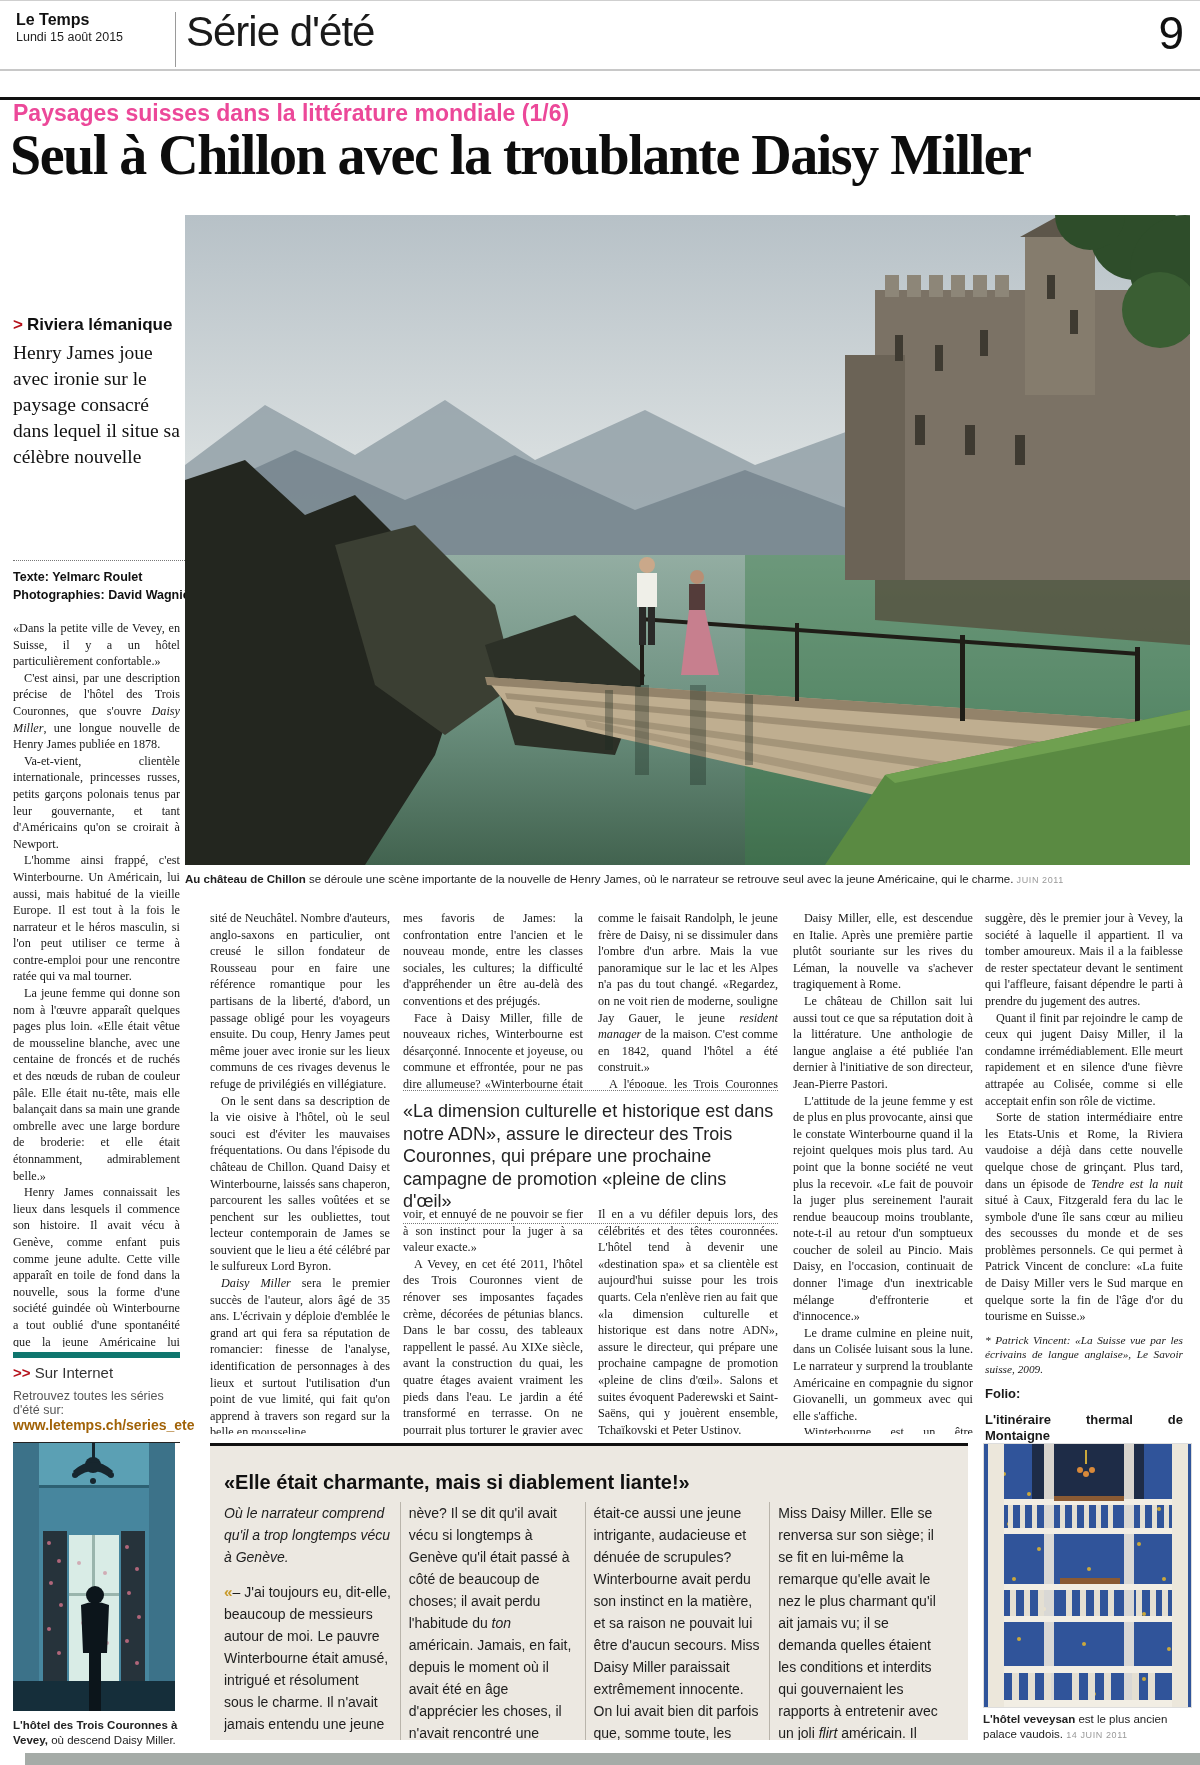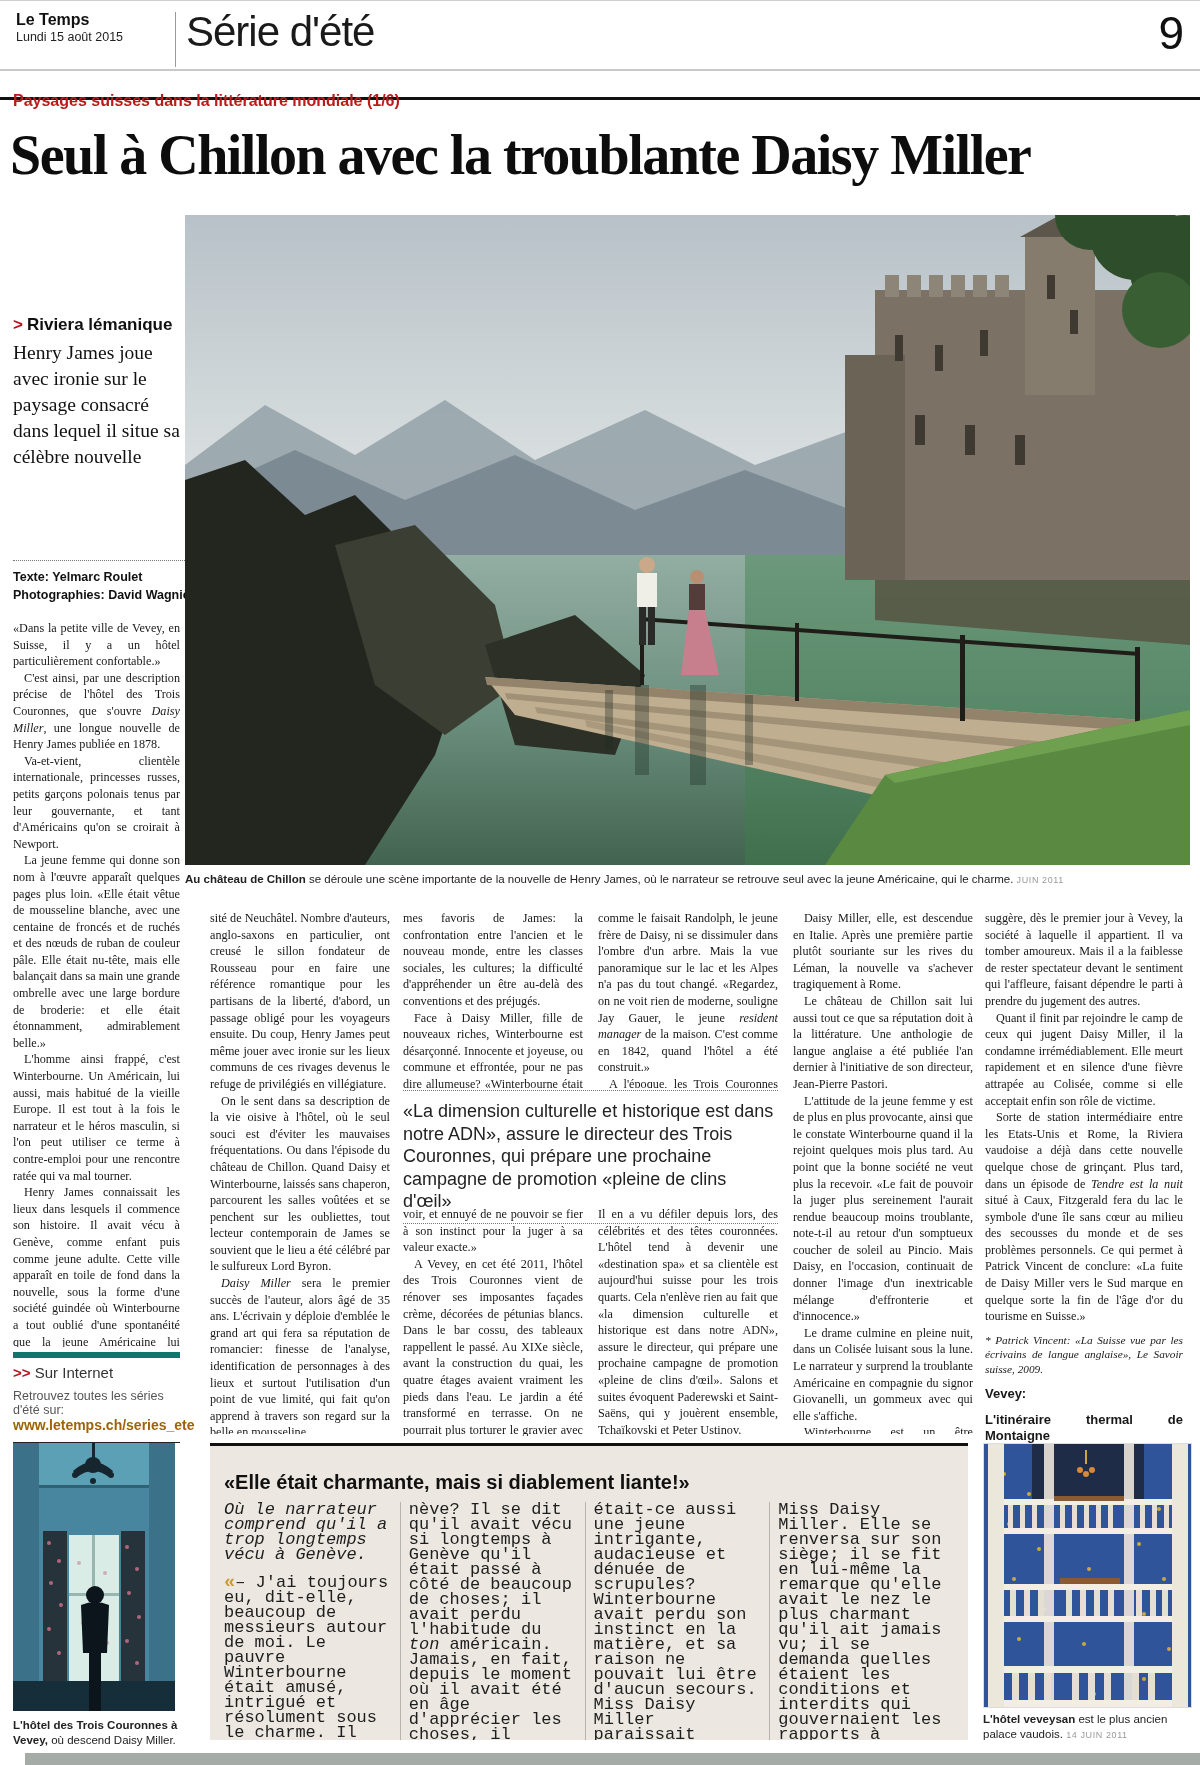--- a/index.html
+++ b/index.html
@@ -8,21 +8,21 @@
   .abs{position:absolute;}
   
   .topline{left:0;top:2;width:1200px;height:1px;background:#cfcfcf;}
   .brand{left:16px;top:11px;font-family:"Liberation Sans",sans-serif;font-weight:700;font-size:16px;color:#111;}
   .edition-date{left:16px;top:30px;font-family:"Liberation Sans",sans-serif;font-size:12.5px;color:#222;}
   .vdiv{left:175px;top:12px;width:1px;height:55px;background:#9a9a9a;}
   .section-title{left:186px;top:8px;font-family:"Liberation Sans",sans-serif;font-size:42px;letter-spacing:-1px;color:#1a1a1a;}
   .page-number{right:16px;top:6px;font-family:"Liberation Sans",sans-serif;font-size:46px;font-weight:400;color:#111;}
   .hrule{left:0;top:69px;width:1200px;height:2px;background:#c8c8c8;}
   .blackrule{left:0;top:97px;width:1200px;height:3px;background:#111;}
-  .kicker{left:13px;top:92px;font-family:"Liberation Sans",sans-serif;font-weight:700;font-size:16px;color:#b91c1c;}
+  .kicker{left:13px;top:100px;font-family:"Liberation Sans",sans-serif;font-weight:700;font-size:23px;color:#ec4899;}
   .headline{left:10px;top:124px;width:1185px;font-family:"Liberation Serif",serif;font-weight:700;
             font-size:56px;line-height:62px;letter-spacing:-1.5px;color:#0d0d0d;white-space:nowrap;}
   
   .tagline{left:13px;top:315px;font-family:"Liberation Sans",sans-serif;font-weight:700;font-size:17px;color:#111;}
   .tagline .arr{color:#b5121b;margin-right:4px;}
   .deck{left:13px;top:340px;width:172px;font-size:19.5px;line-height:26px;color:#111;}
   .credits{left:13px;top:560px;width:172px;border-top:1px dotted #777;padding-top:7px;
            font-family:"Liberation Sans",sans-serif;font-weight:700;font-size:12.5px;line-height:18px;color:#111;white-space:nowrap;}
   .bodycol{font-size:12.2px;line-height:16.6px;text-align:justify;}
   .bodycol .para{margin:0;text-indent:11px;}
@@ -58,21 +58,21 @@
   .col6{left:985px;top:910px;width:198px;}
   .col6 .footnote{margin-top:8px;font-style:italic;font-size:11.3px;line-height:14.5px;text-indent:0;}
   .col6 .demain{margin-top:10px;text-indent:0;font-family:"Liberation Sans",sans-serif;font-weight:700;font-size:13px;line-height:16px;}
   .pullquote{left:403px;top:1090px;width:375px;border-top:1px dotted #777;border-bottom:1px dotted #777;
              padding:9px 0 10px 0;font-family:"Liberation Sans",sans-serif;font-size:18px;line-height:22.5px;color:#222;}
   
   .graybox{left:210px;top:1443px;width:758px;height:297px;background:#ece8e1;border-top:3px solid #111;box-sizing:border-box;}
   .graybox .boxtitle{font-family:"Liberation Sans",sans-serif;font-weight:700;font-size:20px;color:#111;
                      padding:25px 14px 8px 14px;}
   .boxcols{display:flex;gap:0;padding:0 14px;}
-  .boxcol{flex:1;font-family:Liberation Mono, monospace;font-size:17px;line-height:15px;color:#1d1d1d;
+  .boxcol{flex:1;font-family:Liberation Sans, sans-serif;font-size:14px;line-height:22px;color:#1d1d1d;
           height:238px;overflow:hidden;padding:0 8px;}
   .boxcol:first-child{padding-left:0;}
   .boxcol + .boxcol{border-left:1px solid #b9b4ab;}
   .boxcol .para{margin:0;}
   .boxcol .intro{margin-bottom:13px;font-style:italic;}
   .boxcol .attrib{margin-top:8px;}
   .boxcol .dlg{margin-top:12px;}
   .bottombar{left:25px;top:1753px;width:1175px;height:12px;background:#a5aba7;}
 </style>
 </head>
@@ -99,22 +99,22 @@
 
   <div class="abs credits">
     <div>Texte: Yelmarc Roulet</div>
     <div>Photographies: David Wagnières</div>
   </div>
 
   <div class="abs bodycol col1">
       <p class="para ni"><span>«Dans la petite ville de Vevey, en Suisse, il y a un hôtel particulièrement confortable.»</span></p>
       <p class="para"><span>C'est ainsi, par une description précise de l'hôtel des Trois Couronnes, que s'ouvre </span><span class="run-i">Daisy Miller</span><span>, une longue nouvelle de Henry James publiée en 1878.</span></p>
       <p class="para"><span>Va-et-vient, clientèle internationale, princesses russes, petits garçons polonais tenus par leur gouvernante, et tant d'Américains qu'on se croirait à Newport.</span></p>
+      <p class="para"><span>L'homme ainsi frappé, c'est Winterbourne. Un Américain, lui aussi, mais habitué de la vieille Europe. Il est tout à la fois le narrateur et le héros masculin, si l'on peut utiliser ce terme à contre-emploi pour une rencontre ratée qui va mal tourner.</span></p>
       <p class="para"><span>La jeune femme qui donne son nom à l'œuvre apparaît quelques pages plus loin. «Elle était vêtue de mousseline blanche, avec une centaine de froncés et de ruchés et des nœuds de ruban de couleur pâle. Elle était nu-tête, mais elle balançait dans sa main une grande ombrelle avec une large bordure de broderie: et elle était étonnamment, admirablement belle.»</span></p>
-      <p class="para"><span>L'homme ainsi frappé, c'est Winterbourne. Un Américain, lui aussi, mais habitué de la vieille Europe. Il est tout à la fois le narrateur et le héros masculin, si l'on peut utiliser ce terme à contre-emploi pour une rencontre ratée qui va mal tourner.</span></p>
       <p class="para"><span>Henry James connaissait les lieux dans lesquels il commence son histoire. Il avait vécu à Genève, comme enfant puis comme jeune adulte. Cette ville apparaît en toile de fond dans la nouvelle, sous la forme d'une société guindée où Winterbourne a tout oublié d'une spontanéité que la jeune Américaine lui remémore en venant à sa rencontre dans le jardin de l'hôtel.</span></p>
     </div>
 
   <div class="abs webbox">
     <div class="line1"><span class="arr">&gt;&gt;</span><span> Sur Internet</span></div>
     <div class="line2">Retrouvez toutes les séries d'été sur:</div>
     <div class="url">www.letemps.ch/series_ete</div>
   </div>
 
   <div class="abs photo leftphoto">
@@ -289,21 +289,21 @@
       <p class="para"><span>Le château de Chillon sait lui aussi tout ce que sa réputation doit à la littérature. Une anthologie de langue anglaise a été publiée l'an dernier à l'initiative de son directeur, Jean-Pierre Pastori.</span></p>
       <p class="para"><span>L'attitude de la jeune femme y est de plus en plus provocante, ainsi que le constate Winterbourne quand il la rejoint quelques mois plus tard. Au point que la bonne société ne veut plus la recevoir. «Le fait de pouvoir la juger plus sereinement l'aurait rendue beaucoup moins troublante, note-t-il au retour d'un somptueux coucher de soleil au Pincio. Mais Daisy, en l'occasion, continuait de donner l'image d'un inextricable mélange d'effronterie et d'innocence.»</span></p>
       <p class="para"><span>Le drame culmine en pleine nuit, dans un Colisée luisant sous la lune. Le narrateur y surprend la troublante Américaine en compagnie du signor Giovanelli, un gommeux avec qui elle s'affiche.</span></p>
       <p class="para"><span>Winterbourne est un être suffisamment sensible pour ne pas trouver Daisy Miller infréquentable, contrairement à ce que lui</span></p>
     </div>
   <div class="abs bodycol col6">
       <p class="para ni"><span>suggère, dès le premier jour à Vevey, la société à laquelle il appartient. Il va tomber amoureux. Mais il a la faiblesse de rester spectateur devant le sentiment qui l'affleure, faisant dépendre le parti à prendre du jugement des autres.</span></p>
       <p class="para"><span>Quant il finit par rejoindre le camp de ceux qui jugent Daisy Miller, il la condamne irrémédiablement. Elle meurt rapidement et en silence d'une fièvre attrapée au Colisée, comme si elle acceptait enfin son rôle de victime.</span></p>
       <p class="para"><span>Sorte de station intermédiaire entre les Etats-Unis et Rome, la Riviera vaudoise a déjà dans cette nouvelle quelque chose de grinçant. Plus tard, dans un épisode de </span><span class="run-i">Tendre est la nuit</span><span> situé à Caux, Fitzgerald fera du lac le symbole d'une île sans cœur au milieu des secousses du monde et de ses problèmes personnels. Ce qui permet à Patrick Vincent de conclure: «La fuite de Daisy Miller vers le Sud marque en quelque sorte la fin de l'âge d'or du tourisme en Suisse.»</span></p>
       <p class="para ni footnote"><span>* Patrick Vincent: «La Suisse vue par les écrivains de langue anglaise», Le Savoir suisse, 2009.</span></p>
-      <p class="para ni demain"><span>Vevey:</span></p>
+      <p class="para ni demain"><span>Folio:</span></p>
       <p class="para ni demain"><span>L'itinéraire thermal de Montaigne</span></p>
     </div>
 
   <div class="abs graybox">
     <div class="boxtitle">«Elle était charmante, mais si diablement liante!»</div>
     <div class="boxcols">
       <div class="boxcol">
           <p class="para ni intro"><span class="run-i">Où le narrateur comprend qu'il a trop longtemps vécu à Genève.</span></p>
           <p class="para ni"><span class="run-g">«</span><span>– J'ai toujours eu, dit-elle, beaucoup de messieurs autour de moi. Le pauvre Winterbourne était amusé, intrigué et résolument sous le charme. Il n'avait jamais entendu une jeune fille s'exprimer de cette façon, jamais, du moins, si ce n'est dans les cas où le fait de dire de telles choses semblait apporter la preuve manifeste d'une certaine laxité de conduite. Mais devait-il accuser Miss Daisy Miller de réelle ou potentielle </span></p>
         </div>

